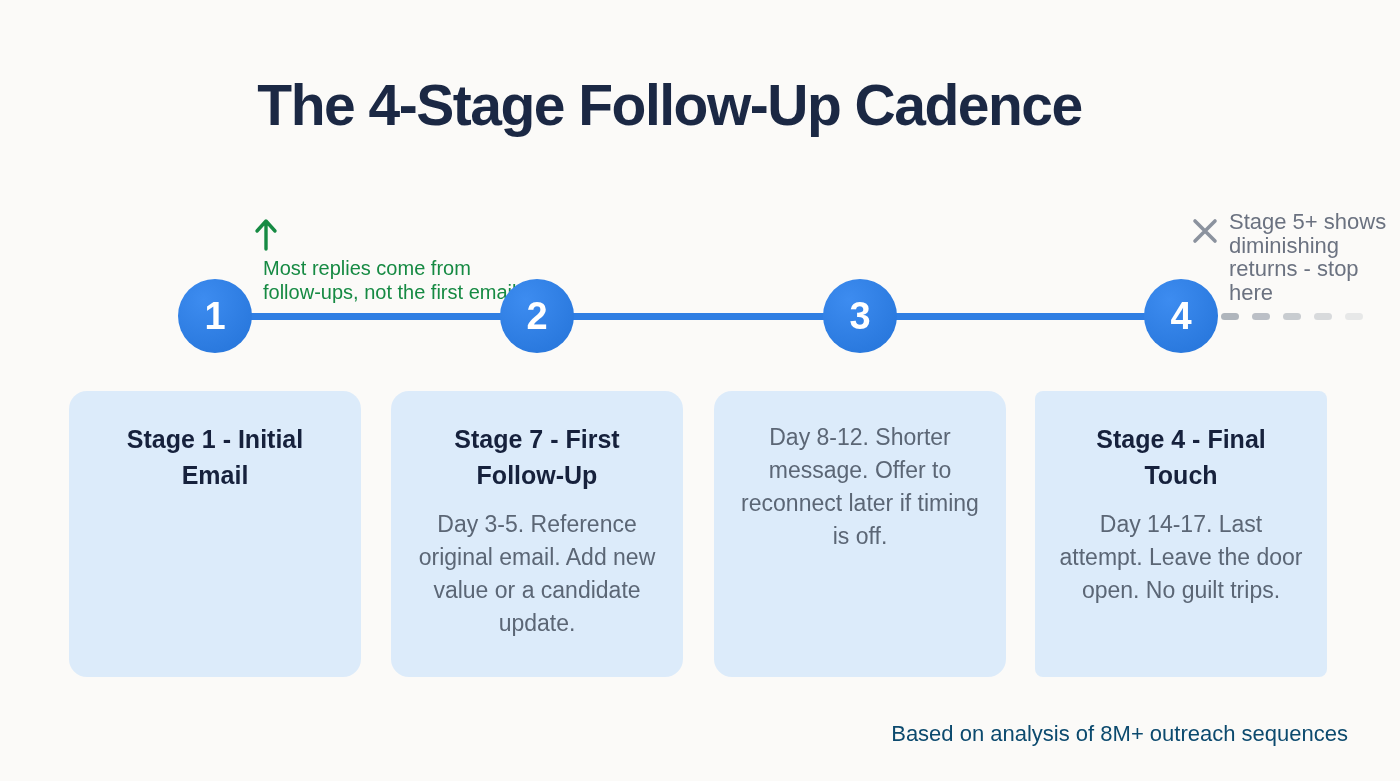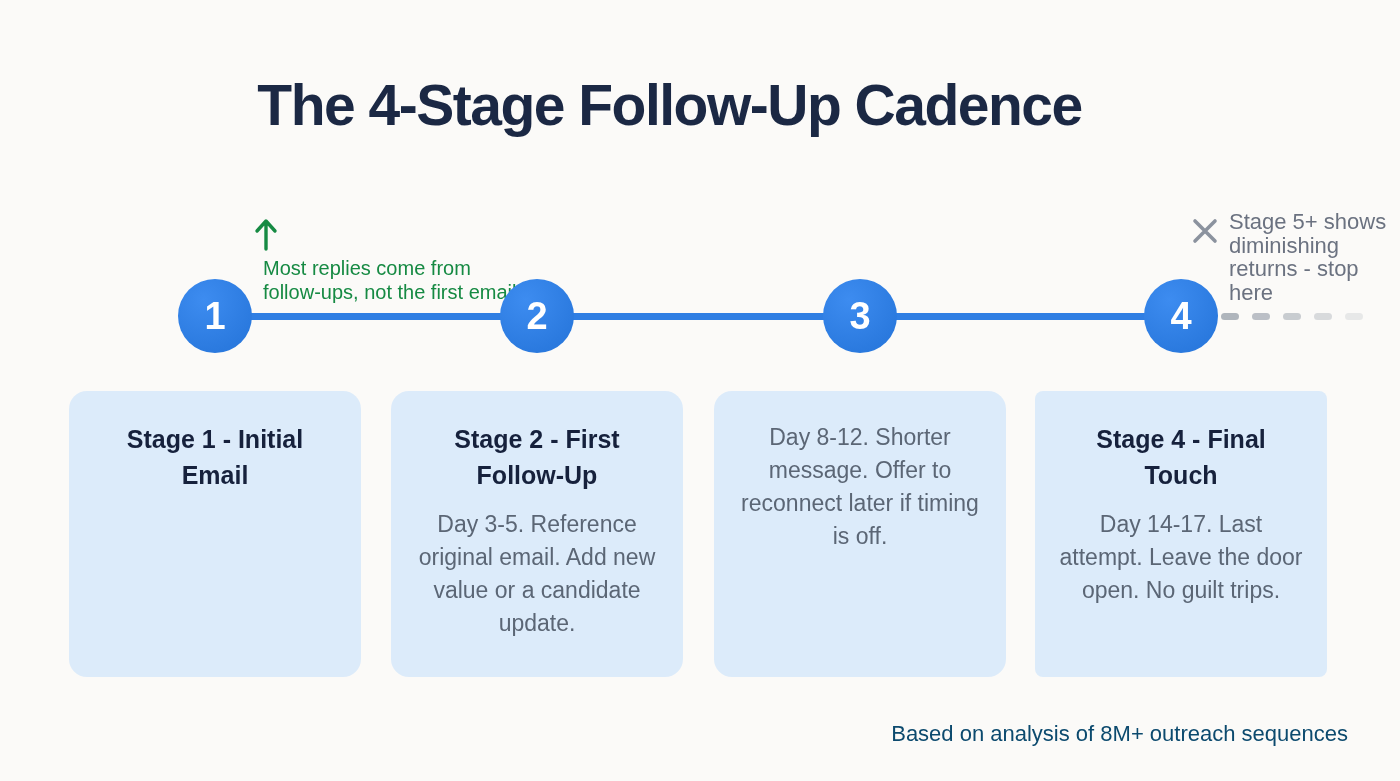--- a/index.html
+++ b/index.html
@@ -160,21 +160,21 @@
 
 <div class="step-circle c1">1</div>
 <div class="step-circle c2">2</div>
 <div class="step-circle c3">3</div>
 <div class="step-circle c4">4</div>
 
 <div class="stage-card k1">
   <div class="stage-title">Stage 1 - Initial Email</div>
 </div>
 <div class="stage-card k2">
-  <div class="stage-title">Stage 2 - First Follow-Up</div>
+  <div class="stage-title">Stage 7 - First Follow-Up</div>
   <div class="stage-desc">Day 3-5. Reference original email. Add new value or a candidate update.</div>
 </div>
 <div class="stage-card k3">
   <div class="stage-desc">Day 8-12. Shorter message. Offer to reconnect later if timing is off.</div>
 </div>
 <div class="stage-card k4">
   <div class="stage-title">Stage 4 - Final Touch</div>
   <div class="stage-desc">Day 14-17. Last attempt. Leave the door open. No guilt trips.</div>
 </div>
 

